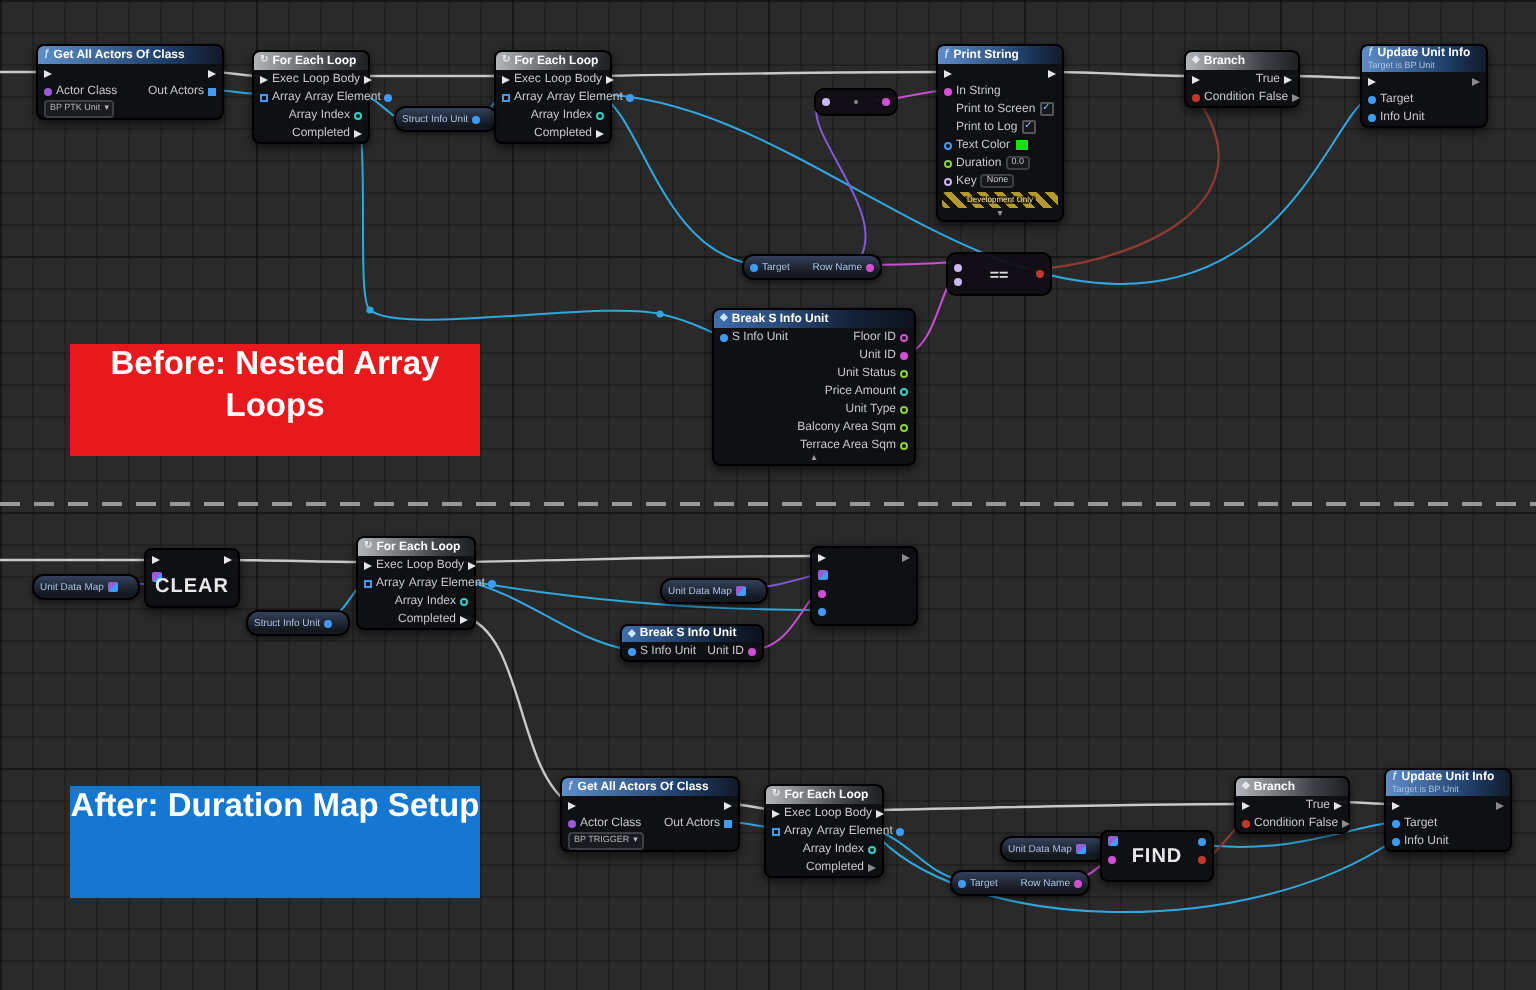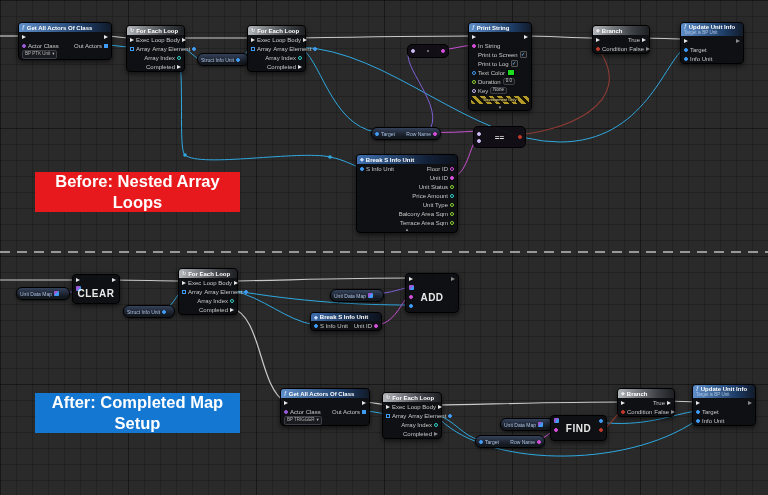--- a/index.html
+++ b/index.html
@@ -58,21 +58,21 @@
   .mapnode{position:absolute;z-index:2;background:rgba(13,15,18,.95);border:1px solid #000;
         border-radius:4px;box-shadow:0 2px 5px rgba(0,0,0,.6);}
   .bigop{position:absolute;left:0;right:0;top:0;bottom:0;display:flex;align-items:center;justify-content:center;
         color:#e8e8e8;font-weight:bold;font-size:10px;letter-spacing:.5px;pointer-events:none;}
   .opnode{position:absolute;z-index:2;background:rgba(16,14,20,.95);border:1px solid #000;border-radius:5px;
         display:flex;align-items:center;justify-content:space-between;padding:0 3px;}
   .opcol{display:flex;flex-direction:column;gap:3px;}
   .optext{color:#ddd;font-weight:bold;font-size:8px;}
   .divider{position:absolute;left:0;top:251px;width:768px;height:2px;z-index:3;
         background:repeating-linear-gradient(90deg,#989898 0 10px,transparent 10px 17px);}
-  .seclabel{position:absolute;z-index:4;width:205px;height:40px;display:flex;align-items:center;
+  .seclabel{position:absolute;z-index:4;width:205px;height:56px;display:flex;
         justify-content:center;text-align:center;color:#fff;font-weight:bold;font-size:16.5px;line-height:1.25;}
   .lbl-red{left:35px;top:172px;background:#e8191c;}
   .lbl-blue{left:35px;top:393px;background:#1477d2;}
   .hicon{font-size:5px;color:#cfe2ff;}
   .hicon.g{color:#e8e8e8;}
 </style>
 </head>
 <body>
 
 <svg id="wires" width="768" height="495">
@@ -497,42 +497,41 @@
     </div>
   <div class="r">
       <span class="pmap"></span>
     </div>
   <div class="r">
       <span class="p c-mag f"></span>
     </div>
   <div class="r">
       <span class="p c-blue f"></span>
     </div>
-  <span class="bigop" style="top:8px">ADD</span>
 </div>
 
 <div class="node" style="left:310px;top:312px;width:70px">
   <div class="hdr h-dkb" style="height:8px">
       <span class="hicon">◆</span>
       <span>Break S Info Unit</span>
     </div>
   <div class="r">
       <span class="l">
         <span class="p c-blue f"></span>
         <span>S Info Unit</span>
       </span>
       <span class="rt">
         <span>Unit ID</span>
         <span class="p c-mag f"></span>
       </span>
     </div>
 </div>
 
 <div class="seclabel lbl-blue">
-    <span>After: Completed Map Setup</span>
+    <span>After: Duration Map Setup</span>
   </div>
 
 <div class="node" style="left:280px;top:388px;width:88px">
   <div class="hdr h-blue">
       <span class="hicon">ƒ</span>
       <span>Get All Actors Of Class</span>
     </div>
   <div class="r">
       <span class="pexec"></span>
       <span class="pexec"></span>

